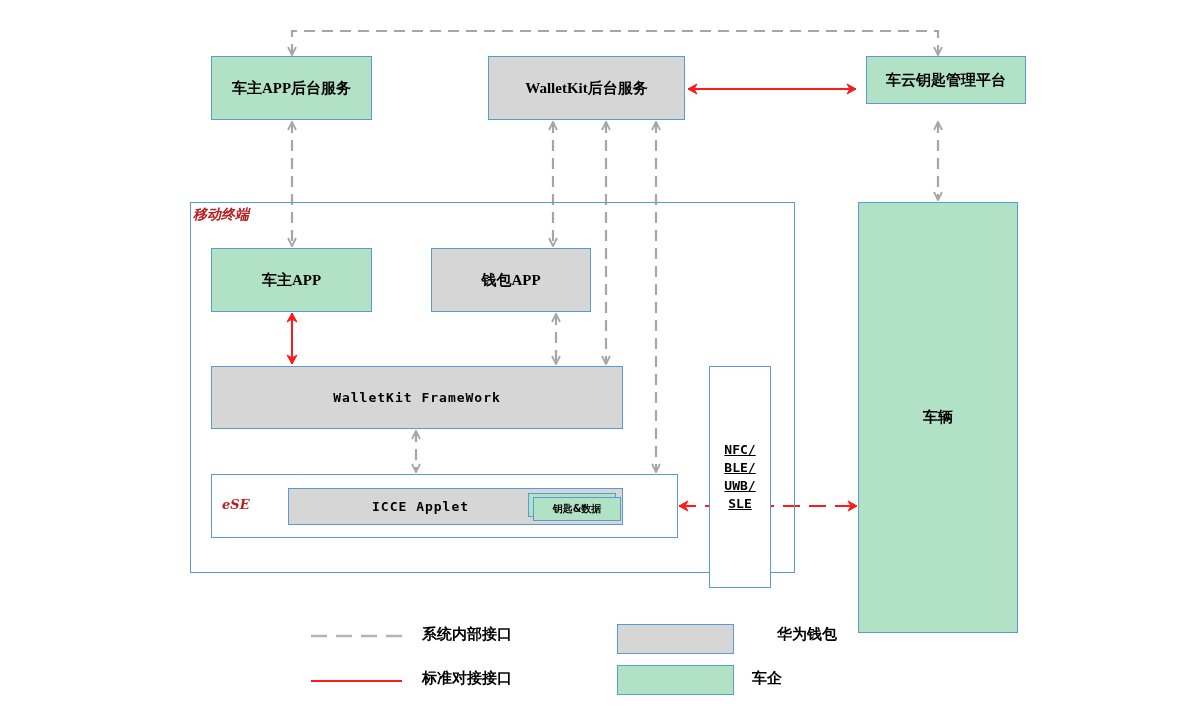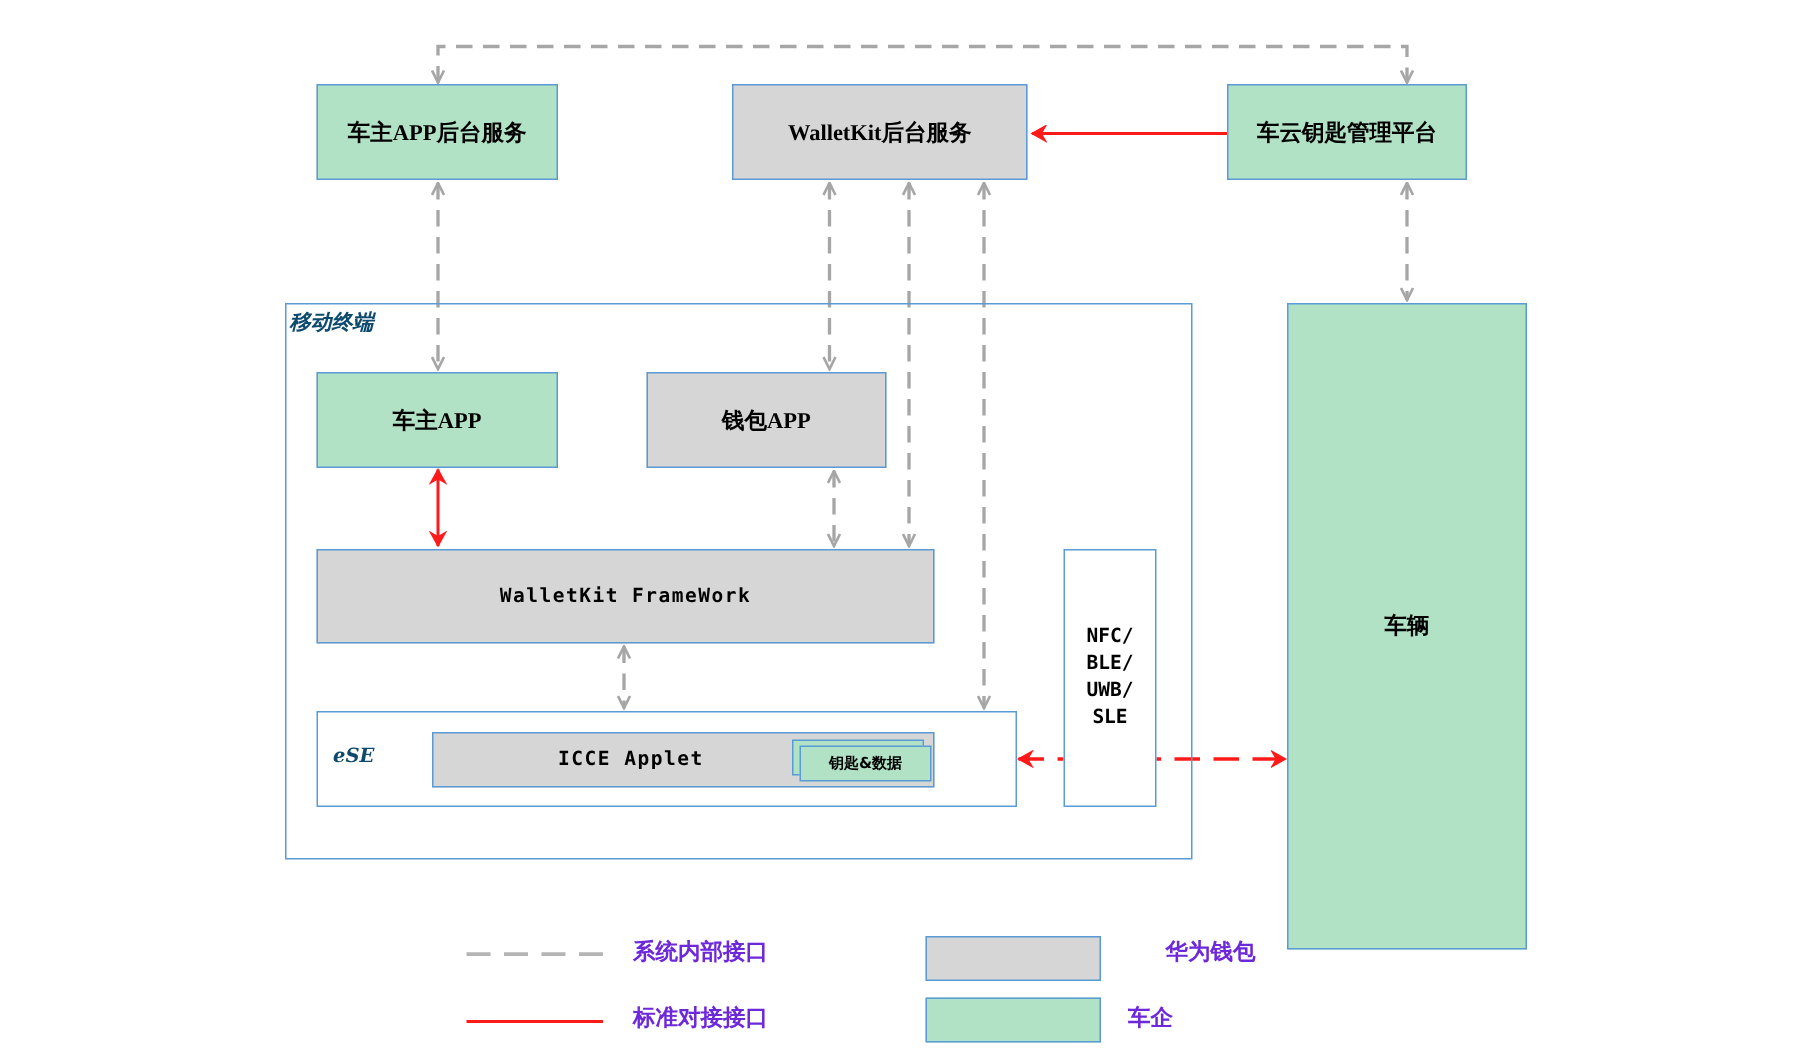--- a/index.html
+++ b/index.html
@@ -5,24 +5,24 @@
     html, body { margin: 0; padding: 0; background: #ffffff; }
     body { width: 1200px; height: 707px; position: relative; overflow: hidden;
            font-family: "DejaVu Serif", serif; }
     .box { position: absolute; box-sizing: border-box; border: 1.5px solid #5b9bd5;
            display: flex; align-items: center; justify-content: center;
            color: #000; font-weight: bold; font-size: 15px; font-family: Liberation Serif, serif; }
     .green { background: #b1e2c5; }
     .gray { background: #d6d6d6; }
     .white { background: #ffffff; }
     .container { position: absolute; box-sizing: border-box; border: 1.5px solid #5b9bd5; background: transparent; }
-    .lbl-italic { position: absolute; font-style: italic; font-weight: bold; font-size: 14px; color: #0c4a6e; }
+    .lbl-italic { position: absolute; font-style: italic; font-weight: bold; font-size: 14px; color: #b91c1c; }
     .mono { font-family: "DejaVu Sans Mono", monospace; font-size: 13px; letter-spacing: 1px; }
     svg.lines { position: absolute; left: 0; top: 0; pointer-events: none; }
-    .legend-text { position: absolute; font-weight: bold; font-size: 15px; color: #6d28d9; font-family: "DejaVu Sans", sans-serif; }
+    .legend-text { position: absolute; font-weight: bold; font-size: 15px; color: #000000; font-family: "DejaVu Sans", sans-serif; }
     .legend-swatch { position: absolute; box-sizing: border-box; border: 1.5px solid #5b9bd5; }
     .multiline { text-align: center; line-height: 18px; font-size: 13px; font-family: "DejaVu Sans Mono", monospace; }
   </style>
 </head>
 <body>
 
 <svg class="lines" width="1200" height="707">
   <defs>
     <marker id="ga" markerWidth="10" markerHeight="10" refX="9" refY="5" orient="auto" markerUnits="userSpaceOnUse">
       <path d="M1,1 L9,5 L1,9" fill="none" stroke="#a6a6a6" stroke-width="1.8"></path>
@@ -63,21 +63,21 @@
   <line x1="311" y1="636" x2="402" y2="636" stroke="#b4b4b4" stroke-width="2.5" stroke-dasharray="16,9"></line>
   <line x1="311" y1="681" x2="402" y2="681" stroke="#ff1a1a" stroke-width="2"></line>
 </svg>
 
 <div class="box green" style="left:211px;top:56px;width:161px;height:64px;">
   <span>车主APP后台服务</span>
 </div>
 <div class="box gray" style="left:488px;top:56px;width:197px;height:64px;">
   <span>WalletKit后台服务</span>
 </div>
-<div class="box green" style="left:818px;top:56px;width:160px;height:64px;">
+<div class="box green" style="left:866px;top:56px;width:160px;height:48px;">
   <span>车云钥匙管理平台</span>
 </div>
 
 <div class="container" style="left:190px;top:202px;width:605px;height:371px;"></div>
 <div class="lbl-italic" style="left:193px;top:206px;">移动终端</div>
 
 <div class="box green" style="left:211px;top:248px;width:161px;height:64px;">
   <span>车主APP</span>
 </div>
 <div class="box gray" style="left:431px;top:248px;width:160px;height:64px;">
@@ -92,21 +92,21 @@
 <div class="lbl-italic" style="left:222px;top:497px;font-size:13px;text-align:right;">eSE</div>
 
 <div class="box gray mono" style="left:288px;top:488px;width:335px;height:37px;justify-content:flex-start;padding-left:83px;">
   <span>ICCE Applet</span>
 </div>
 <div class="box green" style="left:528px;top:493px;width:88px;height:24px;"></div>
 <div class="box green" style="left:533px;top:497px;width:88px;height:24px;font-size:10px;font-family:'DejaVu Sans',sans-serif;">
   <span>钥匙&amp;数据</span>
 </div>
 
-<div class="box white multiline" style="left:709px;top:366px;width:62px;height:172px;flex-direction:column;">
+<div class="box white multiline" style="left:709px;top:366px;width:62px;height:222px;flex-direction:column;text-decoration:underline;">
   <span>NFC/</span>
   <span>BLE/</span>
   <span>UWB/</span>
   <span>SLE</span>
 </div>
 
 <div class="box green" style="left:858px;top:202px;width:160px;height:431px;">
   <span>车辆</span>
 </div>
 

